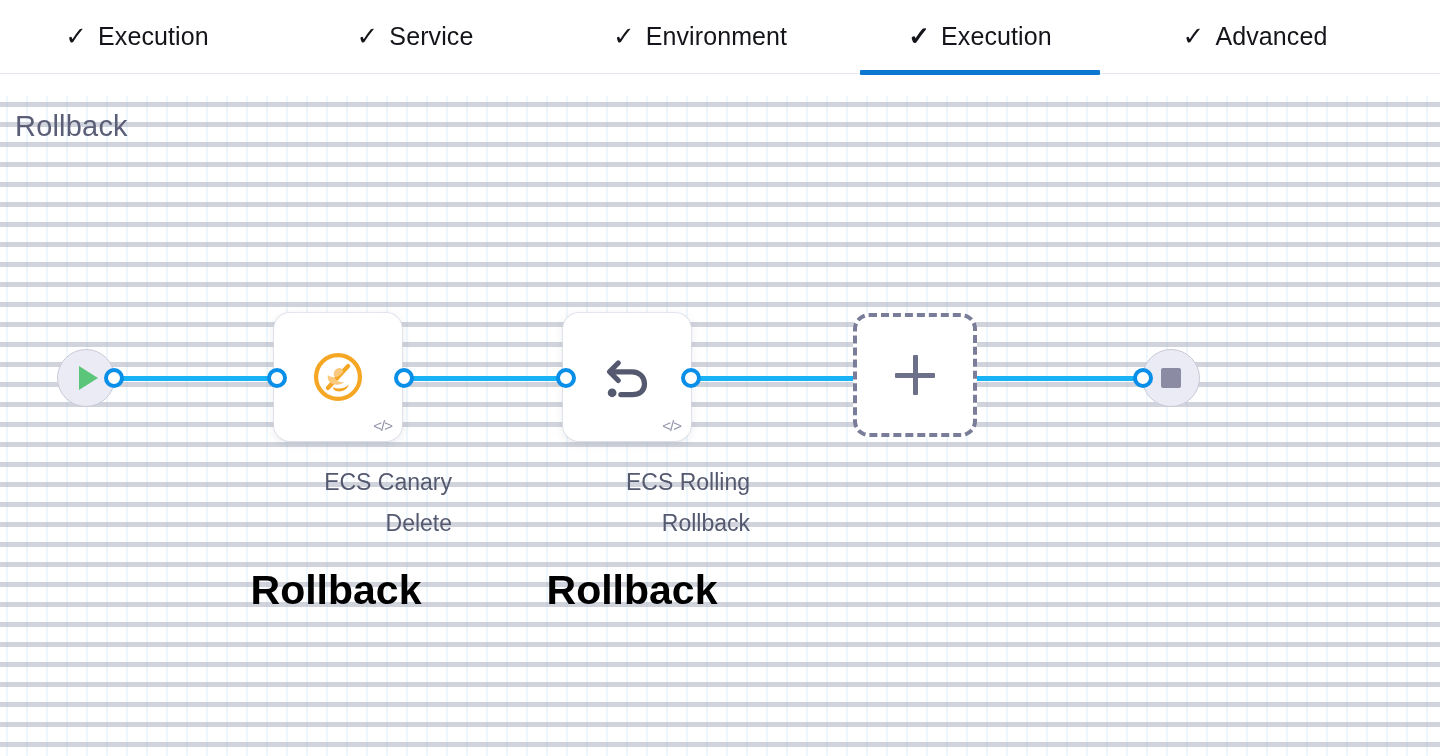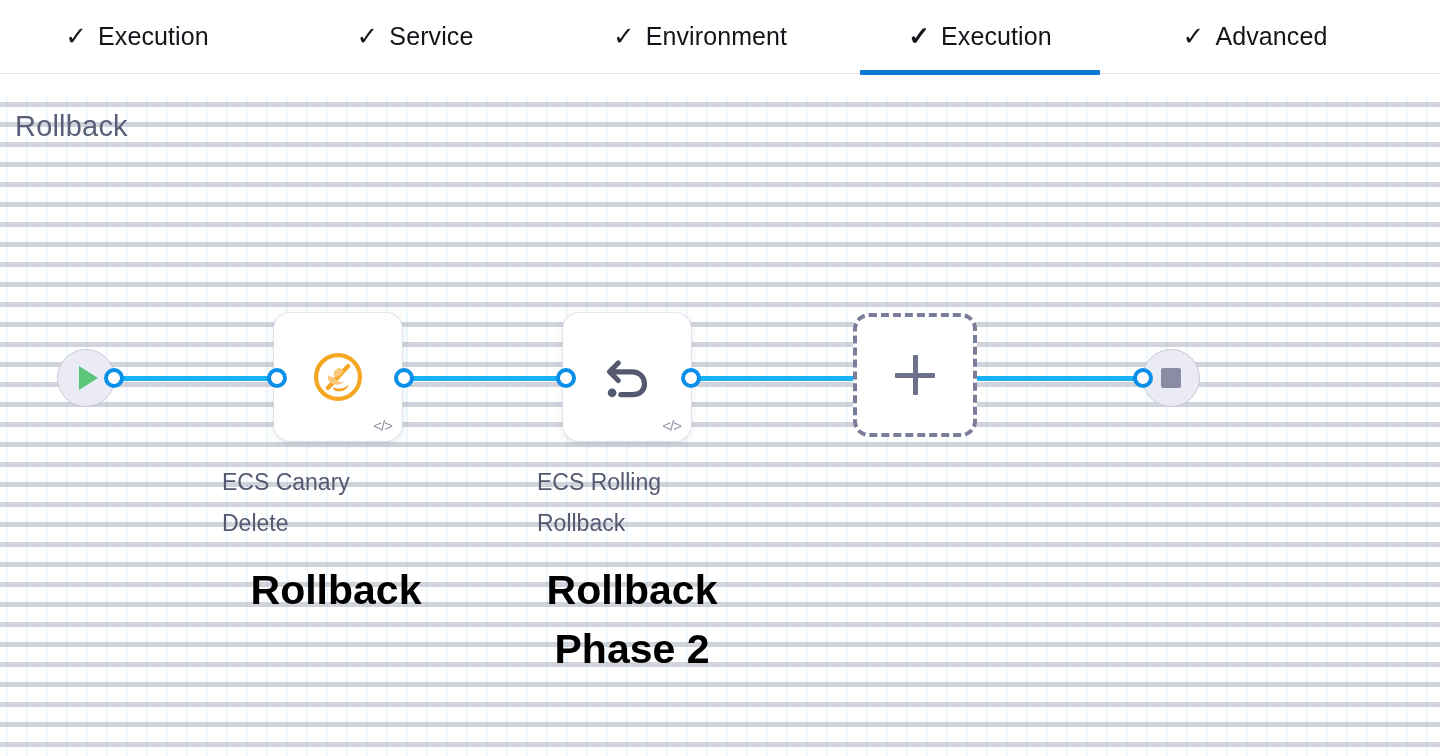--- a/index.html
+++ b/index.html
@@ -253,28 +253,28 @@
     color: #5b5e77;
     z-index: 13;
     cursor: pointer;
   }
 
   
   .step-label {
     position: absolute;
     top: 388px;
     width: 230px;
-    text-align: left;
+    text-align: right;
     font-size: 23px;
     line-height: 1.8;
     color: #55596f;
     z-index: 13;
   }
   .step-label-1 { left: 222px; }
-  .step-label-2 { left: 537px; }
+  .step-label-2 { left: 520px; }
   .step-label span { display: block; }
 
   
   .annotation {
     position: absolute;
     top: 487px;
     width: 280px;
     text-align: center;
     font-size: 41px;
     font-weight: 700;
@@ -387,17 +387,16 @@
       <span>Rollback</span>
     </div>
 
 
     <div class="annotation annotation-1">
       <span>Rollback</span>
     </div>
 
     <div class="annotation annotation-2">
       <span>Rollback</span>
-      <span>Phase 2</span>
     </div>
 
   </div>
 </div>
 
 </body></html>

